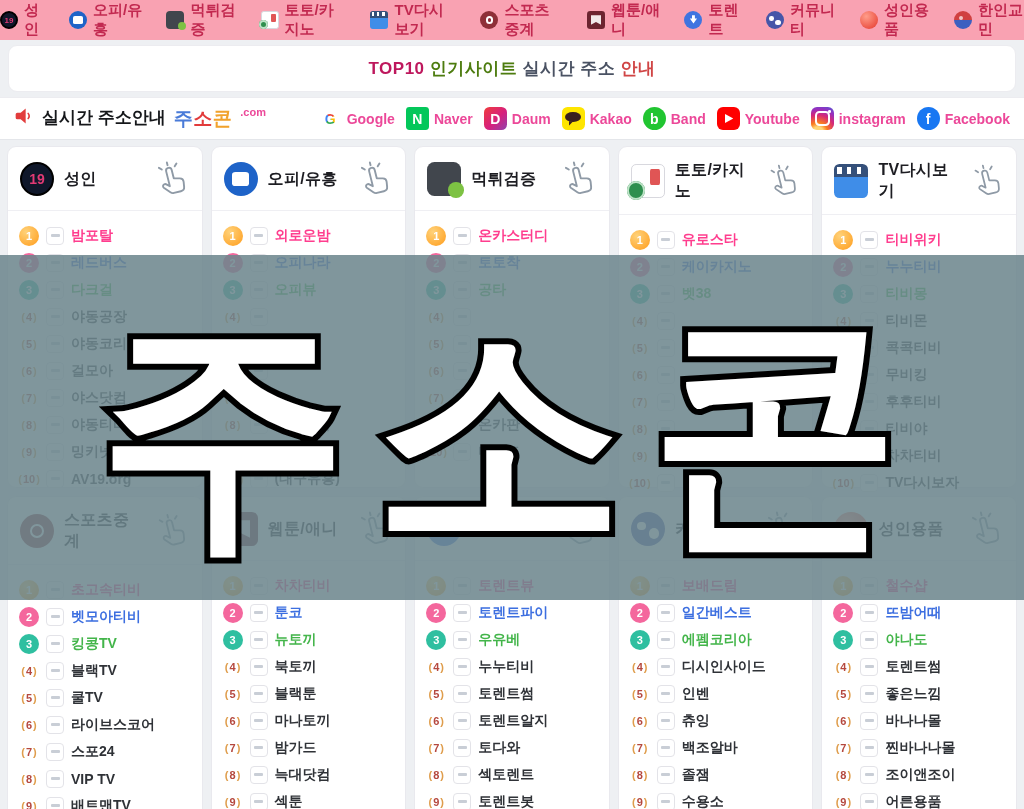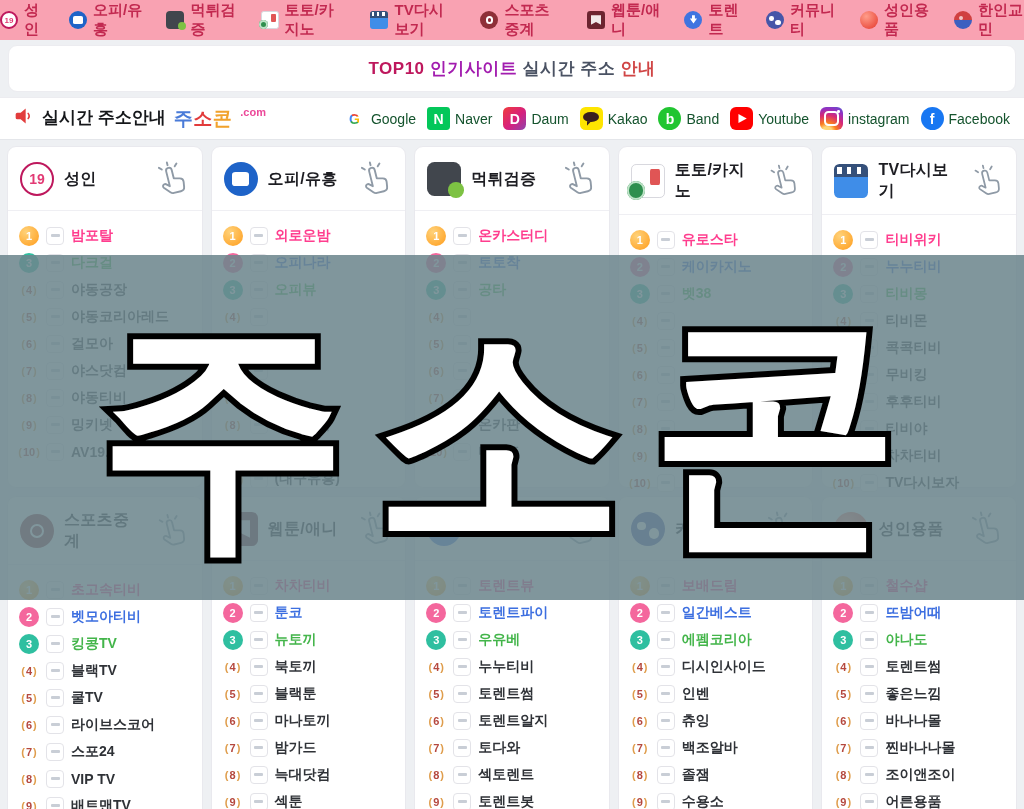--- a/index.html
+++ b/index.html
@@ -15,21 +15,21 @@
   .nav-item{ display:flex; align-items:center; gap:6px; cursor:pointer; }
   .nav-item .label{ font-size:15px; font-weight:800; color:#c22950; }
 
   
   .icon{ display:inline-flex; align-items:center; justify-content:center;
     position:relative; flex:none; overflow:visible; }
   .nav-ic{ width:18px; height:18px; font-size:9px; }
   .card-ic{ width:34px; height:34px; font-size:14px; }
   .soc-ic{ width:23px; height:23px; font-size:14px; }
 
-  .ic-adult-19{ background:#ffffff; border:2px solid #be185d; color:#e23a74;
+  .ic-adult-19{ background:#0f172a; border:2px solid #000000; color:#e23a74;
     border-radius:50%; font-weight:800; }
   .nav-ic.ic-adult-19{ font-size:8px; }
   .ic-nightlife{ background:#1e63c8; border-radius:50%; }
   .ic-nightlife::after{ content:""; position:absolute; left:24%; top:30%;
     width:52%; height:42%; background:#fff; border-radius:20%; }
   .ic-scam-check{ background:#41464d; border-radius:22%; }
   .ic-scam-check::after{ content:""; position:absolute; right:-8%; bottom:-6%;
     width:46%; height:46%; background:#7dc243; border-radius:50%; }
   .ic-casino{ background:#fff; border:1px solid #d8d8de; border-radius:15%; }
   .ic-casino::before{ content:""; position:absolute; left:-16%; bottom:-8%;
@@ -76,21 +76,21 @@
   .addressbar{ margin-top:5px; height:43px; background:#fff;
     border-top:1px solid #ececf0; border-bottom:1px solid #e4e6ea;
     display:flex; align-items:center; justify-content:space-between; padding:0 14px; }
   .ab-left{ display:flex; align-items:flex-start; gap:8px; }
   .megaphone{ width:20px; height:20px; }
   .announce{ font-size:17px; font-weight:800; color:#15171a; }
   .brand{ font-size:19px; font-weight:900; letter-spacing:.5px; }
   .brand-suffix{ font-size:11px; font-weight:800; color:#ec4899; }
   .socials{ display:flex; align-items:center; gap:11px; }
   .social{ display:flex; align-items:center; gap:5px; cursor:pointer; }
-  .social .label{ font-size:14px; font-weight:400; color:#14532d; }
+  .social .label{ font-size:14px; font-weight:700; color:#ec4899; }
 
   .ic-google{ border-radius:20%; font-weight:900;
     background:conic-gradient(from -40deg,#ea4335 0 90deg,#fbbc05 0 180deg,#34a853 0 270deg,#4285f4 0 360deg);
     -webkit-background-clip:text; background-clip:text; color:#4285f4;
     color:transparent; }
   .ic-naver{ background:#03c75a; color:#fff; font-weight:900; border-radius:15%; }
   .ic-daum{ background:linear-gradient(135deg,#f03c3c,#d6207e 55%,#8e44ad);
     color:#fff; font-weight:900; border-radius:24%; }
   .ic-kakao{ background:#fee500; border-radius:24%; }
   .ic-kakao::after{ content:""; position:absolute; inset:22% 16% 34%;
@@ -190,21 +190,21 @@
       </div>
       <div class="nav-item">
         <span class="icon nav-ic ic-korean-community"></span>
         <span class="label">한인교민</span>
       </div>
     </div>
 </nav>
 
 <section class="banner">
   <span class="hand"></span>
-  <div class="banner-text" id="banner-text"><span style="color: #be185d;">TOP10</span><span style="color: #a21caf; margin-top: 41px;"> 인기사이트</span><span style="color: rgb(74, 82, 99);"> 실시간 주소</span><span style="color: rgb(208, 69, 69);"> 안내</span></div>
+  <div class="banner-text" id="banner-text"><span style="color: #be185d;">TOP10</span><span style="color: #4d7c0f; margin-top: 41px;"> 인기사이트</span><span style="color: rgb(74, 82, 99);"> 실시간 주소</span><span style="color: rgb(208, 69, 69);"> 안내</span></div>
   <span class="hand"></span>
 </section>
 
 <section class="addressbar">
   <div class="ab-left">
     <span class="megaphone">
       <svg viewBox="0 0 24 24" width="20" height="20">
         <path fill="#e23c3c" d="M14 3v18l-6-5H4a2 2 0 0 1-2-2v-4a2 2 0 0 1 2-2h4l6-5z"></path>
         <path d="M17 9c1.6 1.6 1.6 4.4 0 6" stroke="#e23c3c" stroke-width="2" fill="none" stroke-linecap="round"></path>
       </svg>
@@ -259,20 +259,25 @@
     <path d="M13 8l-2.5-2.5M27 8l2.5-2.5M20 5V2" fill="none" stroke="#8f9aa6" stroke-width="2" stroke-linecap="round"></path>
   </svg></span>
       </div>
       <ul class="card-list">
         <li class="site-item">
           <span class="badge r1">1</span>
           <span class="fav"></span>
           <span class="site-label c1">밤포탈</span>
         </li>
         <li class="site-item">
+          <span class="badge r2">2</span>
+          <span class="fav"></span>
+          <span class="site-label c2">레드버스</span>
+        </li>
+        <li class="site-item">
           <span class="badge r3">3</span>
           <span class="fav"></span>
           <span class="site-label c3">다크걸</span>
         </li>
         <li class="site-item">
           <span class="badge rlow">4</span>
           <span class="fav"></span>
           <span class="site-label clow">야동공장</span>
         </li>
         <li class="site-item">

